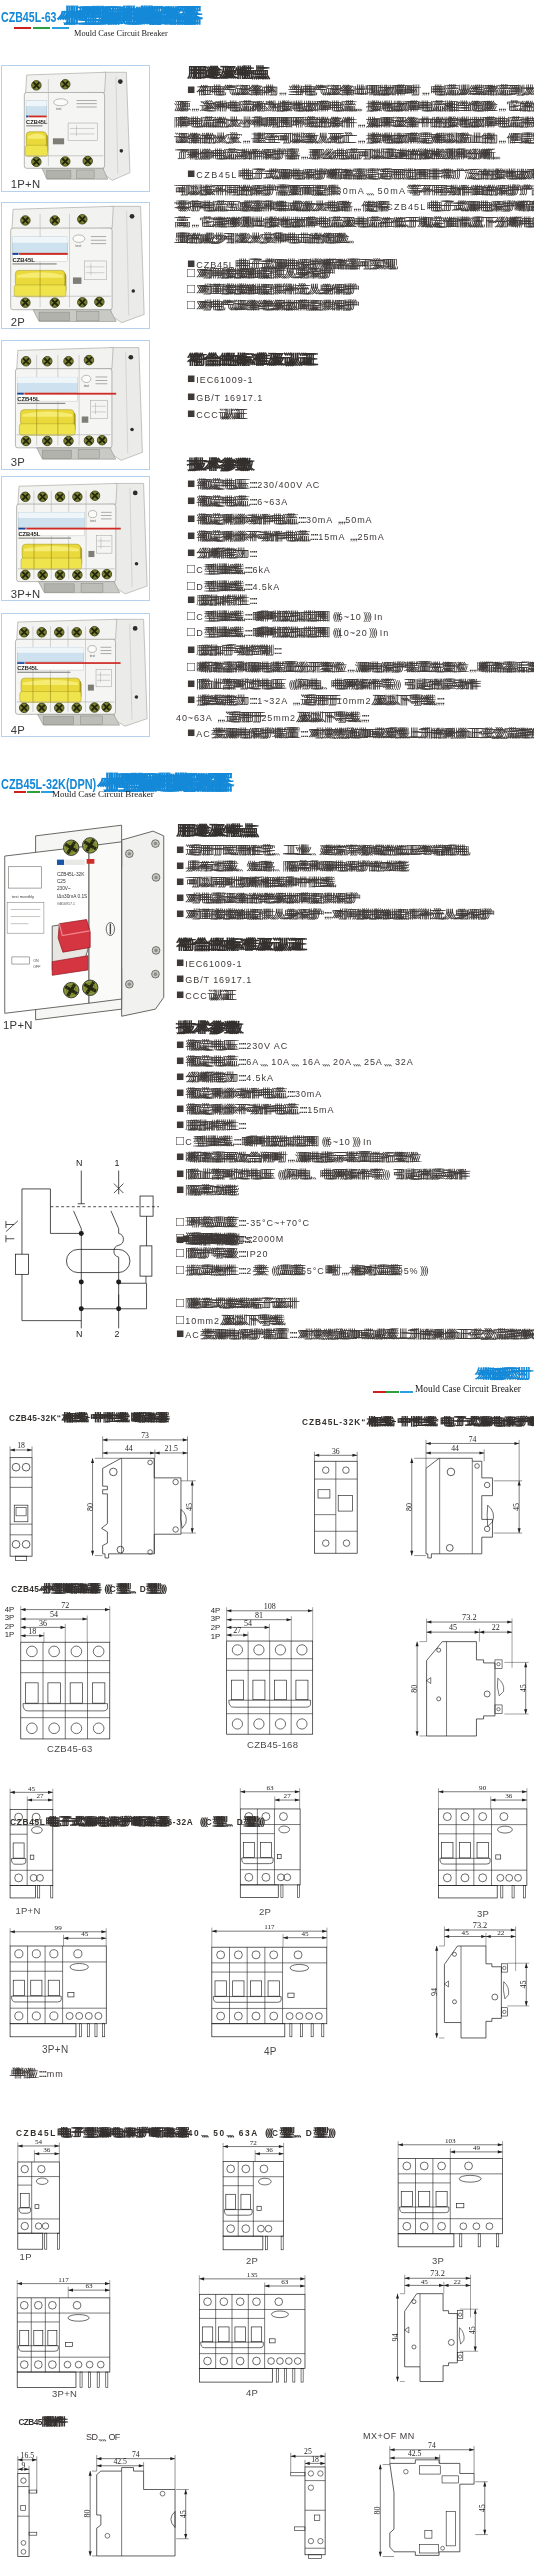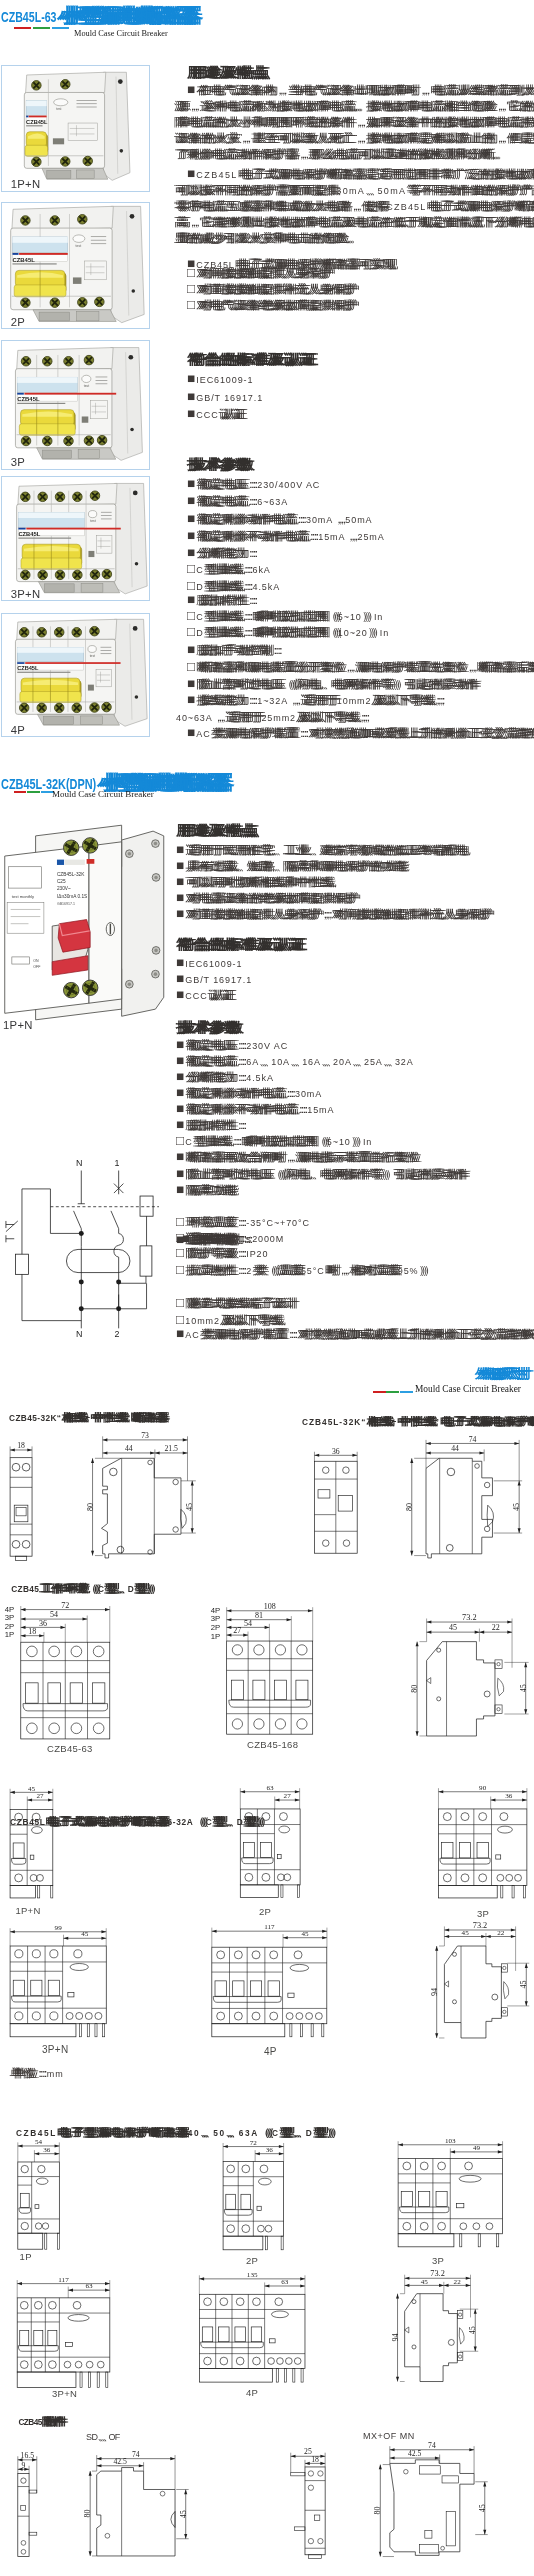--- a/index.html
+++ b/index.html
@@ -1218,21 +1218,21 @@
       <line x1="817" y1="4182" x2="817" y2="4271" stroke="#1f1f1f" stroke-width="1"></line>
       <path d="M817 4182 l-2.6 8 h5.2 z" fill="#1f1f1f"></path>
       <path d="M817 4271 l-2.6 -8 h5.2 z" fill="#1f1f1f"></path>
       <text x="817" y="4226.5" text-anchor="middle" font-family="Liberation Serif" font-size="13.5" fill="#1f1f1f" transform="rotate(-90 817 4226.5)">45</text>
       <line x1="801" y1="4182" x2="822" y2="4182" stroke="#1f1f1f" stroke-width="0.8"></line>
       <line x1="801" y1="4271" x2="822" y2="4271" stroke="#1f1f1f" stroke-width="0.8"></line>
     </svg>
 <div class="lb" style="left:3px;top:1019px;font-size:11.3px;color:#38383a">1P+N</div>
 <div class="h4" style="left:9px;top:1412px;letter-spacing:0.4px;">CZB45-32K“<span class="c" style="letter-spacing:1.1px">相线</span>+<span class="c" style="letter-spacing:1.1px">中性线</span>”<span class="c" style="letter-spacing:1.1px">断路器</span></div>
 <div class="h4" style="left:302px;top:1416px;letter-spacing:1px;">CZB45L-32K“<span class="c" style="letter-spacing:1.7px">相线</span>+<span class="c" style="letter-spacing:1.7px">中性线</span>”<span class="c" style="letter-spacing:1.7px">电子式漏电保护断路器</span></div>
-<div class="h4" style="left:11.3px;top:1583px;letter-spacing:0.3px;">CZB45<span class="c" style="letter-spacing:1px">工作环境（</span>C<span class="c" style="letter-spacing:1px">型、</span>D<span class="c" style="letter-spacing:1px">型）</span></div>
+<div class="h4" style="left:11.3px;top:1583px;letter-spacing:0.3px;">CZB45<span class="c" style="letter-spacing:1px">小型断路器（</span>C<span class="c" style="letter-spacing:1px">型、</span>D<span class="c" style="letter-spacing:1px">型）</span></div>
 <div class="h4" style="left:10px;top:1773px;letter-spacing:0.7px;margin-top:43px;">CZB45L<span class="c" style="letter-spacing:1.4px">电子式漏电保护断路器</span>6-32A<span class="c" style="letter-spacing:1.4px">（</span>C<span class="c" style="letter-spacing:1.4px">型、</span>D<span class="c" style="letter-spacing:1.4px">型）</span></div>
 <div class="h4" style="left:16px;top:2127px;letter-spacing:1.6px;">CZB45L<span class="c" style="letter-spacing:2.3px">电子型漏电保护断路器</span>40<span class="c" style="letter-spacing:2.3px">、</span>50<span class="c" style="letter-spacing:2.3px">、</span>63A<span class="c" style="letter-spacing:2.3px">（</span>C<span class="c" style="letter-spacing:2.3px">型、</span>D<span class="c" style="letter-spacing:2.3px">型）</span></div>
 <div class="h4" style="left:18.4px;top:2416px;letter-spacing:-0.6px;">CZB45<span class="c" style="letter-spacing:0.1px">附件</span></div>
 <div class="t" style="left:9.5px;top:2067px;letter-spacing:1.1px;"><span class="c" style="letter-spacing:0.7px">单位：</span>mm</div>
 <div class="lb2" style="left:86px;top:2431px;letter-spacing:-0.6px;">SD<span class="c" style="letter-spacing:-0.6px">、</span>OF</div>
 <div class="lb2" style="left:363px;top:2431px;letter-spacing:0.5px;">MX+OF MN</div>
 <div class="lb" style="left:47px;top:1743px;font-size:9.5px">CZB45-63</div>
 <div class="lb" style="left:247px;top:1739px;font-size:9.5px">CZB45-168</div>
 <div class="lb" style="left:15.4px;top:1905px;font-size:9.5px">1P+N</div>
 <div class="lb" style="left:259px;top:1906px;font-size:9.5px">2P</div>

